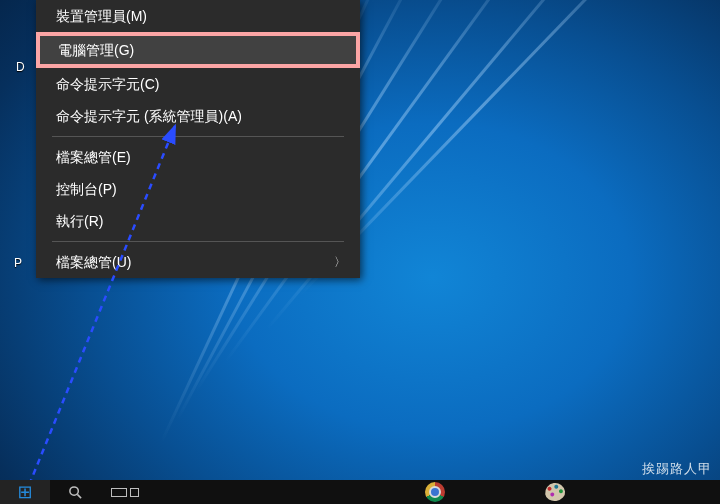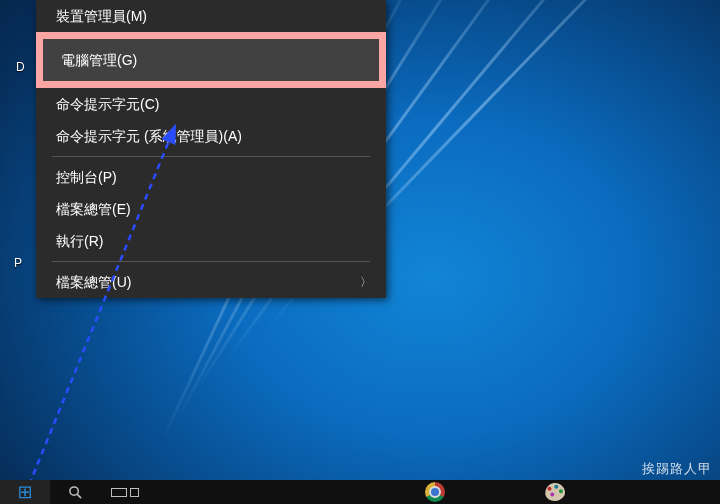--- a/index.html
+++ b/index.html
@@ -14,23 +14,23 @@
   .r4{left:530px;top:-60px;transform:rotate(36deg)}
   .r5{left:600px;top:-70px;transform:rotate(40deg)}
   .r6{left:660px;top:-80px;transform:rotate(44deg)}
   
   .watermark{position:absolute;right:8px;bottom:26px;color:rgba(255,255,255,0.82);font-size:13px;letter-spacing:1px;font-family:"DFKai-SB","Microsoft JhengHei",serif;pointer-events:none}
   
   .deskfrag{position:absolute;color:#fff;font-size:12px;text-shadow:0 1px 1px #000;pointer-events:none}
   .f1{left:16px;top:60px}
   .f2{left:14px;top:256px}
   
-  .ctxmenu{position:absolute;left:36px;top:0;width:350px;background:#2b2b2b;color:#fff;font-size:14px;box-shadow:2px 2px 8px rgba(0,0,0,.6);}
+  .ctxmenu{position:absolute;left:36px;top:0;width:324px;background:#2b2b2b;color:#fff;font-size:14px;box-shadow:2px 2px 8px rgba(0,0,0,.6);}
   .mi{height:32px;line-height:32px;padding:0 20px;cursor:default;position:relative}
-  .mi.hl{background:#414141;border:7px solid #fca5a5;padding:7px 18px;height:28px;line-height:28px}
+  .mi.hl{background:#414141;border:4px solid #fca5a5;padding:0 18px;height:28px;line-height:28px}
   .sep{height:1px;background:#555;margin:4px 16px}
   .chev{position:absolute;right:14px;top:0;line-height:32px;color:#ddd;font-size:12px}
   
   .taskbar{position:absolute;left:0;right:0;bottom:0;height:24px;background:#101010;display:flex;align-items:center}
   .tbslot{width:50px;height:24px;display:flex;align-items:center;justify-content:center;color:#fff;opacity:.85}
   .tbslot.on{background:#272727}
   .start{color:#29a0ff;font-size:18px}
   
   .arrowwrap svg{position:absolute;left:0;top:0;pointer-events:none}
   
@@ -62,22 +62,22 @@
   <div class="deskfrag f2">P</div>
 
   <div class="watermark">挨踢路人甲</div>
 
   <div class="ctxmenu">
     <div class="mi"><span>裝置管理員(M)</span></div>
     <div class="mi hl"><span>電腦管理(G)</span></div>
     <div class="mi"><span>命令提示字元(C)</span></div>
     <div class="mi"><span>命令提示字元 (系統管理員)(A)</span></div>
     <div class="sep"></div>
+    <div class="mi"><span>檔案總管(E)</span></div>
     <div class="mi"><span>控制台(P)</span></div>
-    <div class="mi"><span>檔案總管(E)</span></div>
     <div class="mi"><span>執行(R)</span></div>
     <div class="sep"></div>
     <div class="mi">
       <span>檔案總管(U)</span>
       <span class="chev">〉</span>
     </div>
   </div>
 
   <div class="arrowwrap">
     <svg width="720" height="504">

